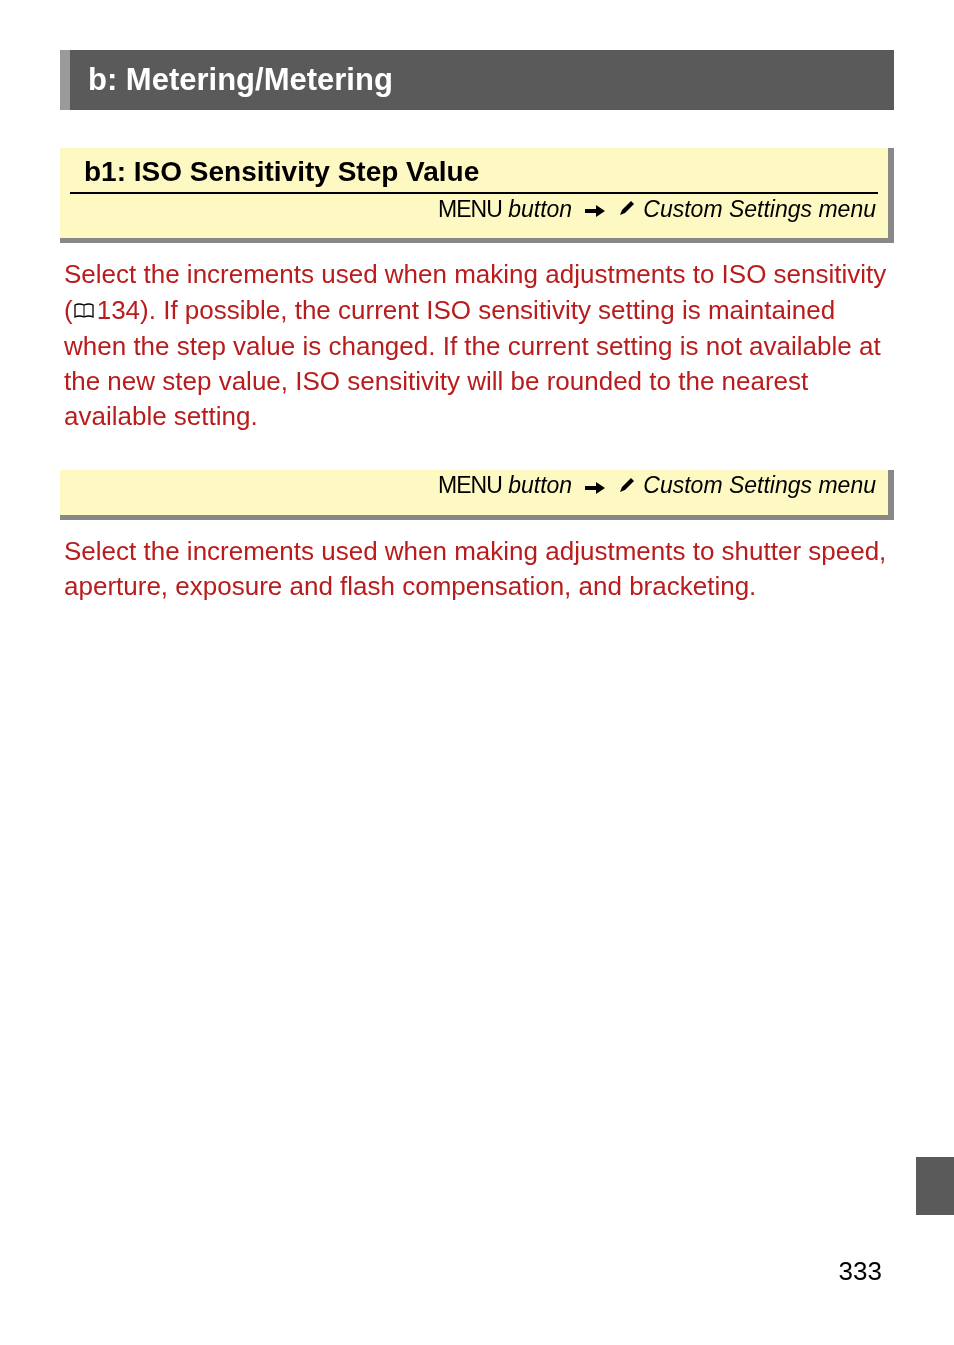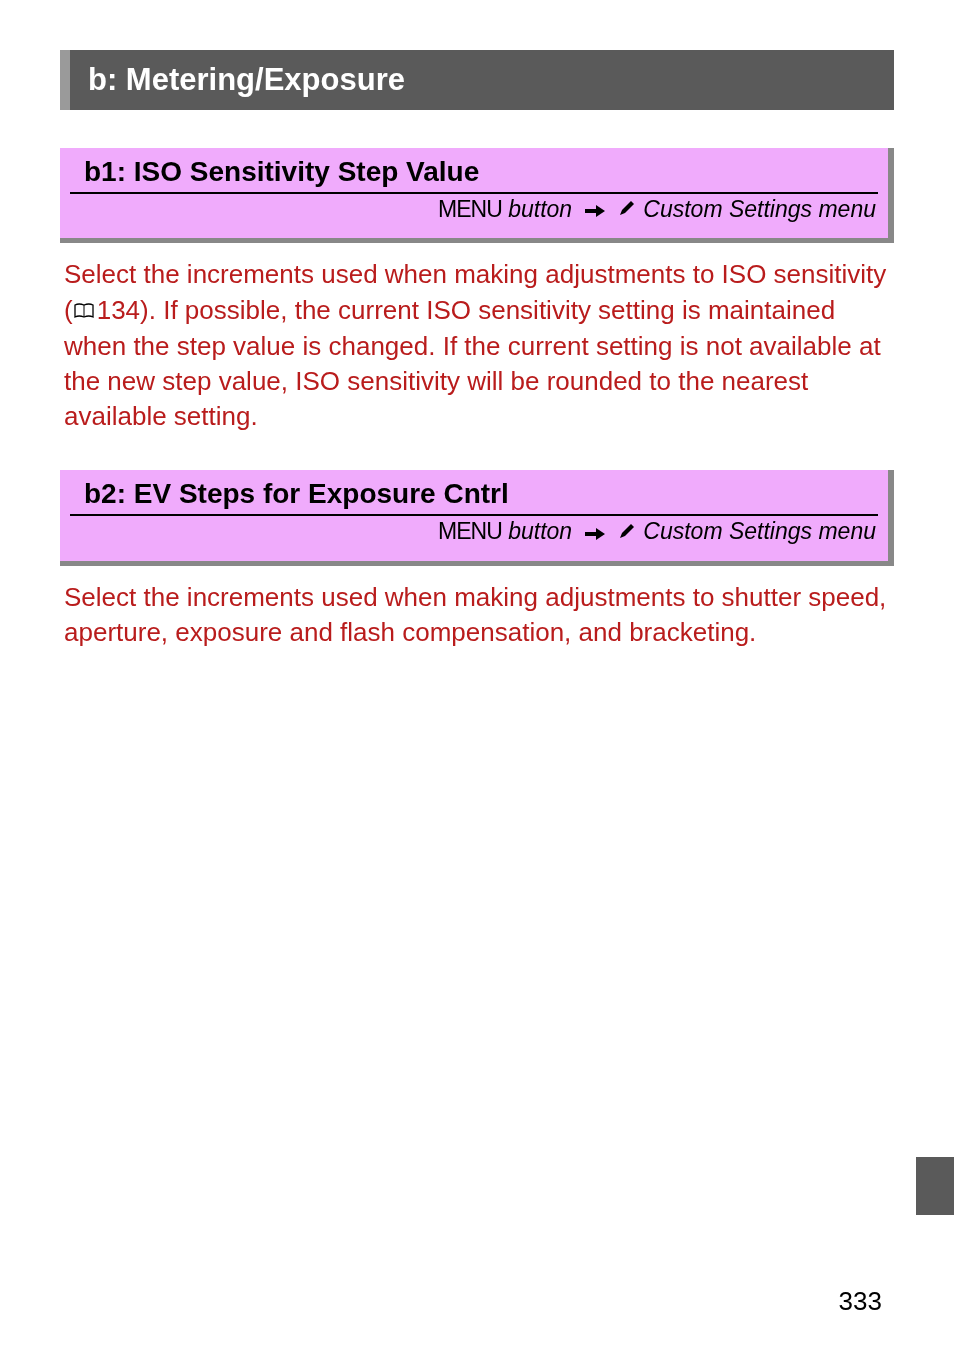--- a/index.html
+++ b/index.html
@@ -18,21 +18,21 @@
     .section-header {
       background: #5a5a5a;
       color: #fff;
       font-size: 31px;
       font-weight: bold;
       padding: 12px 18px;
       border-left: 10px solid #9a9a9a;
       margin-bottom: 38px;
     }
     .subsection {
-      background: #f0abfc;
+      background: #fef9c3;
       border-right: 6px solid #888;
       border-bottom: 5px solid #888;
       margin-bottom: 14px;
     }
     .subsection-title {
       font-size: 28px;
       font-weight: bold;
       color: #000;
       padding: 8px 14px 4px 14px;
       border-bottom: 2px solid #000;
@@ -66,38 +66,38 @@
       margin-bottom: 36px;
       padding: 0 4px;
     }
     .page-ref-icon {
       display: inline-block;
       vertical-align: middle;
       margin-right: 2px;
     }
     .page-number {
       position: absolute;
-      bottom: 28px;
+      bottom: 58px;
       right: 72px;
       font-size: 26px;
       color: #000;
     }
     .side-tab {
       position: absolute;
       right: 0;
       bottom: 130px;
       width: 38px;
       height: 58px;
       background: #5a5a5a;
     }
   </style>
 </head>
 <body>
 
-<div class="section-header">b: Metering/Exposure</div>
+<div class="section-header">b: Metering/Metering</div>
 
 <div class="subsection">
   <div class="subsection-title">b1: ISO Sensitivity Step Value</div>
   <div class="subsection-sub">
     <span class="menu-label">MENU</span>
     <span>button</span>
     <span class="arrow-icon">
       <svg width="20" height="14" viewBox="0 0 20 14">
           <path d="M0 5 L11 5 L11 1 L20 7 L11 13 L11 9 L0 9 Z" fill="#000"></path>
         </svg>
@@ -112,21 +112,20 @@
 </div>
 
 <p class="body-text">
   <span>Select the increments used when making adjustments to ISO sensitivity (</span><span class="page-ref-icon"><svg width="22" height="18" viewBox="0 0 22 18">
         <path d="M2 3 Q6 1 11 3 Q16 1 20 3 L20 15 Q16 13 11 15 Q6 13 2 15 Z" fill="none" stroke="#000" stroke-width="1.3"></path>
         <line x1="11" y1="3" x2="11" y2="15" stroke="#000" stroke-width="1"></line>
       </svg></span><span>134</span><span>).  If possible, the current ISO sensitivity setting is maintained when the step value is changed.  If the current setting is not available at the new step value, ISO sensitivity will be rounded to the nearest available setting.</span>
 </p>
 
 <div class="subsection">
-  <div class="subsection-title">b2: EV Steps for Exposure Cntrl</div>
   <div class="subsection-sub">
     <span class="menu-label">MENU</span>
     <span>button</span>
     <span class="arrow-icon">
       <svg width="20" height="14" viewBox="0 0 20 14">
           <path d="M0 5 L11 5 L11 1 L20 7 L11 13 L11 9 L0 9 Z" fill="#000"></path>
         </svg>
     </span>
     <span class="pencil-icon">
       <svg width="20" height="20" viewBox="0 0 20 20">

